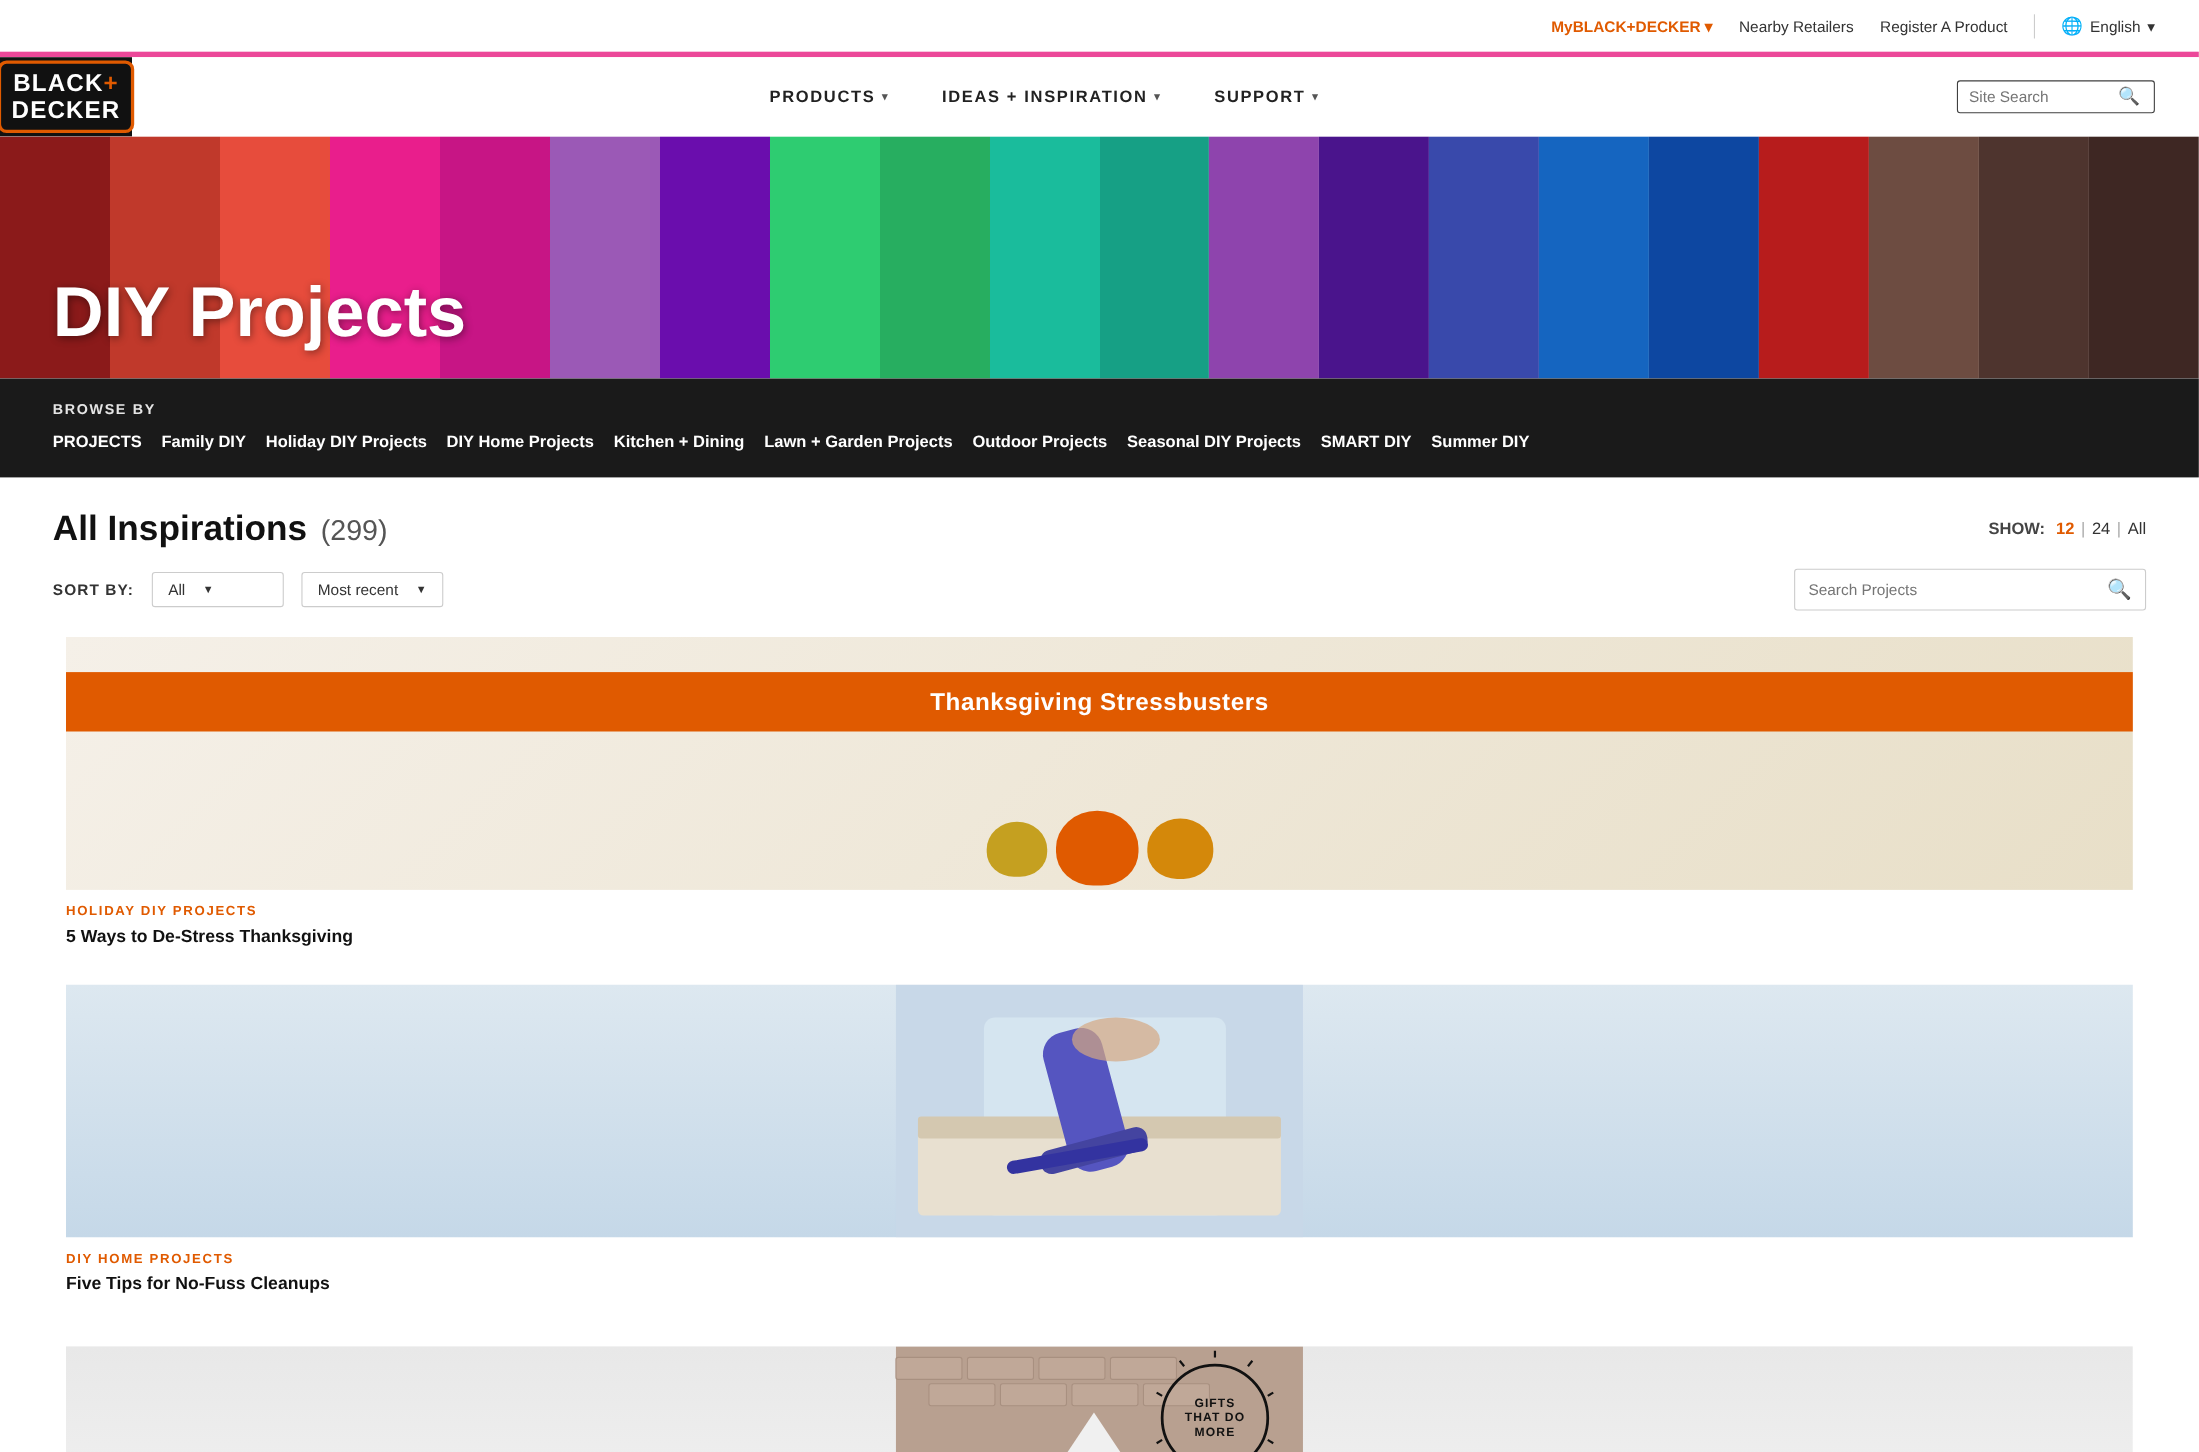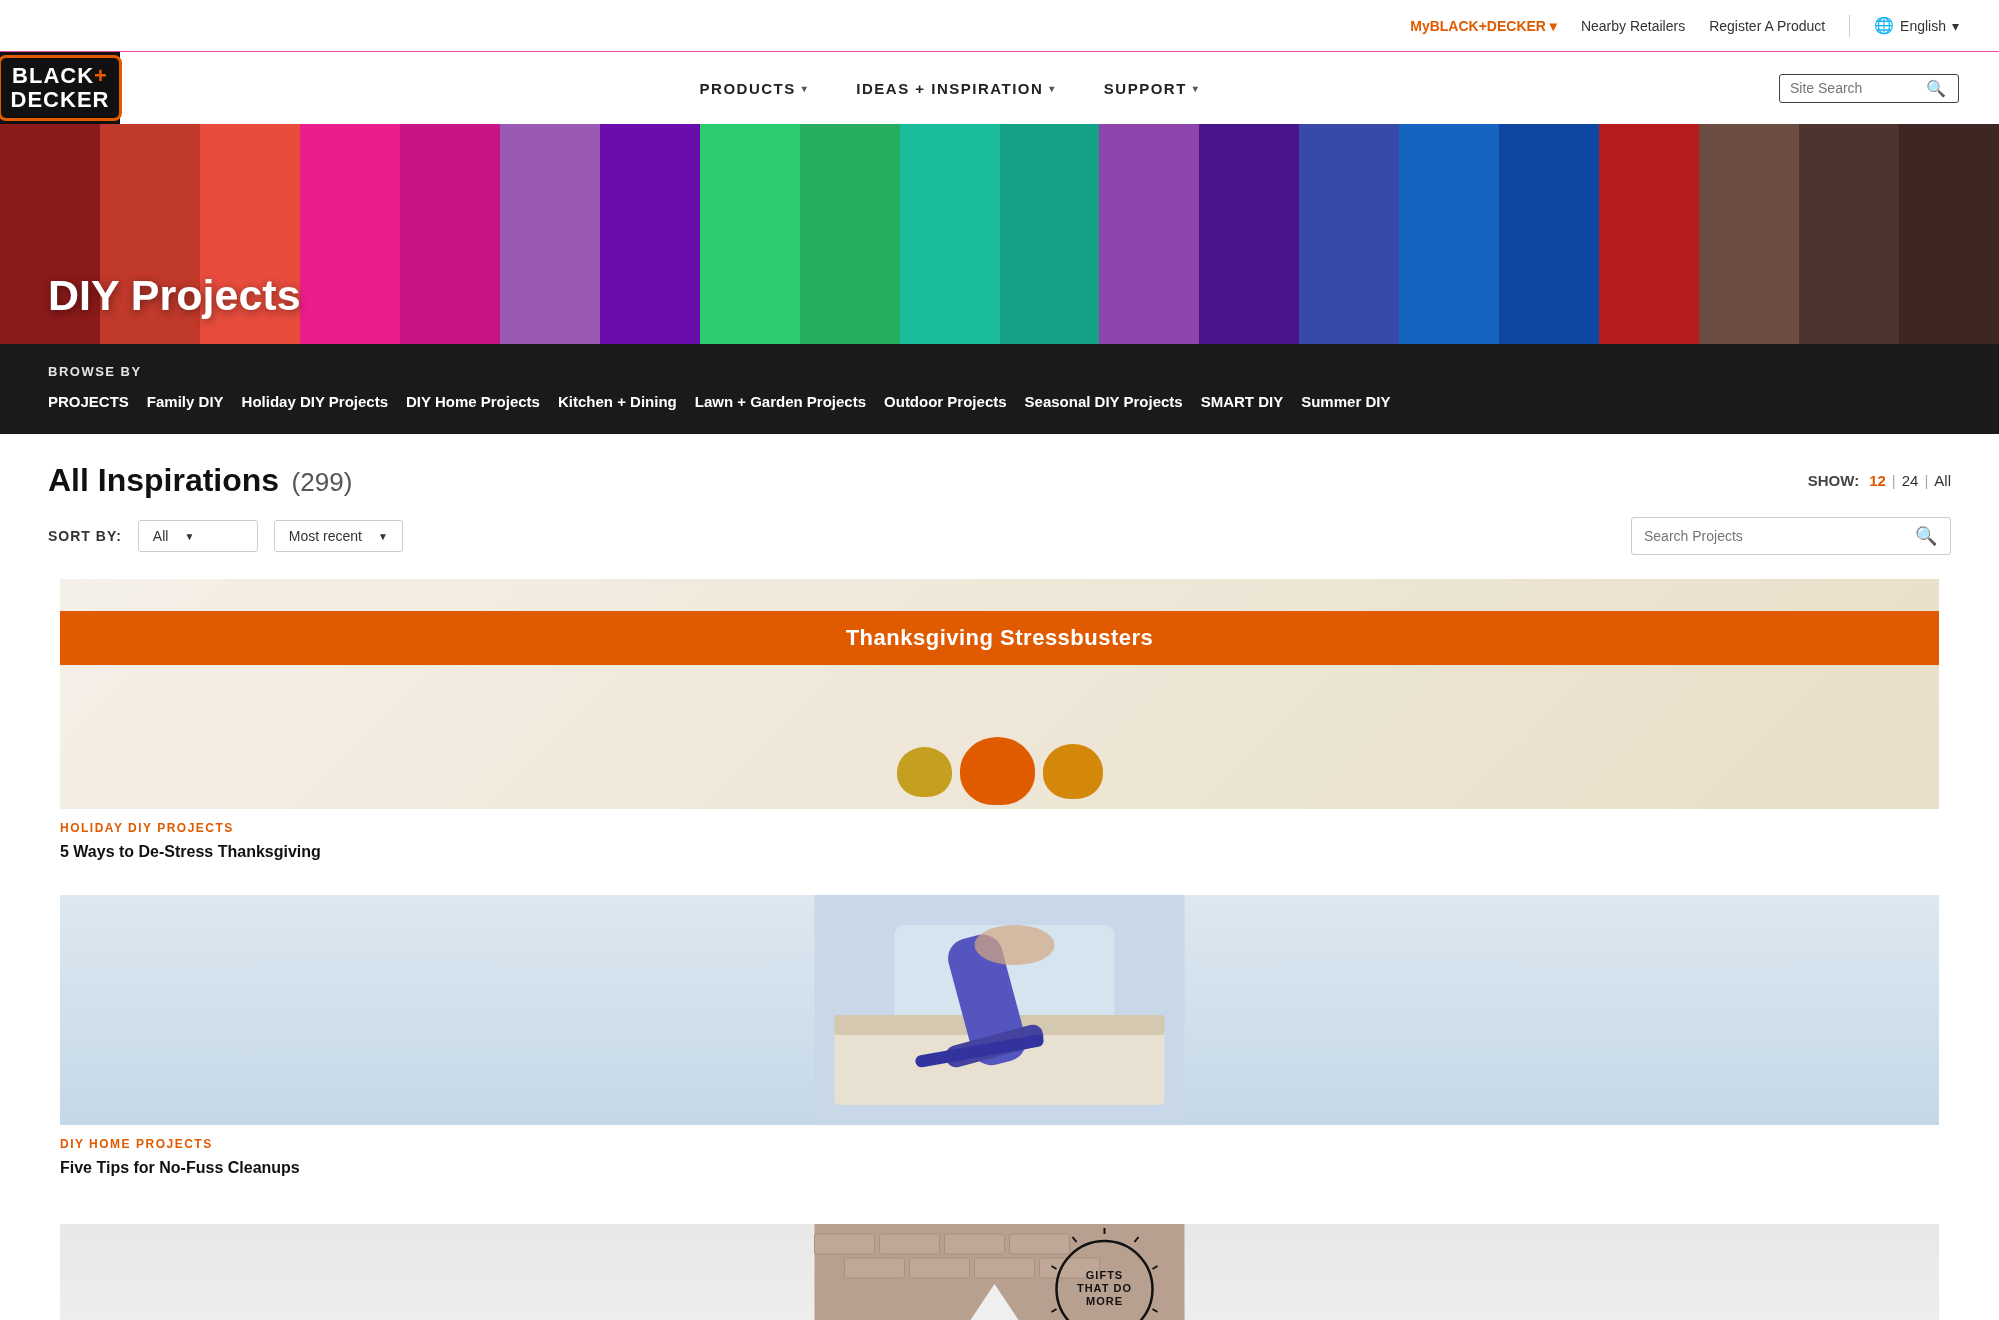--- a/index.html
+++ b/index.html
@@ -5,21 +5,21 @@
     * { margin: 0; padding: 0; box-sizing: border-box; }
     body { font-family: Arial, Helvetica, sans-serif; background: #fff; color: #222; }
 
     
     .top-bar {
       display: flex;
       align-items: center;
       justify-content: flex-end;
       padding: 0 40px;
       height: 52px;
-      border-bottom: 1px solid #ec4899;
+      border-bottom: 5px solid #ec4899;
       gap: 24px;
     }
     .top-bar-link {
       font-size: 14px;
       color: #333;
       text-decoration: none;
       cursor: pointer;
     }
     .top-bar-link.accent { color: #e05a00; font-weight: 600; }
     .top-bar-divider { width: 1px; height: 22px; background: #ccc; }
@@ -122,21 +122,21 @@
       display: flex;
     }
     .hero-stripe {
       flex: 1;
       height: 100%;
     }
     .hero-title {
       position: relative;
       z-index: 2;
       color: #fff;
-      font-size: 43px;
+      font-size: 64px;
       font-weight: 700;
       text-shadow: 1px 2px 8px rgba(0,0,0,0.45);
       text-align: center;
     }
 
     
     .browse-bar {
       background: #1a1a1a;
       padding: 20px 48px 20px 48px;
     }

